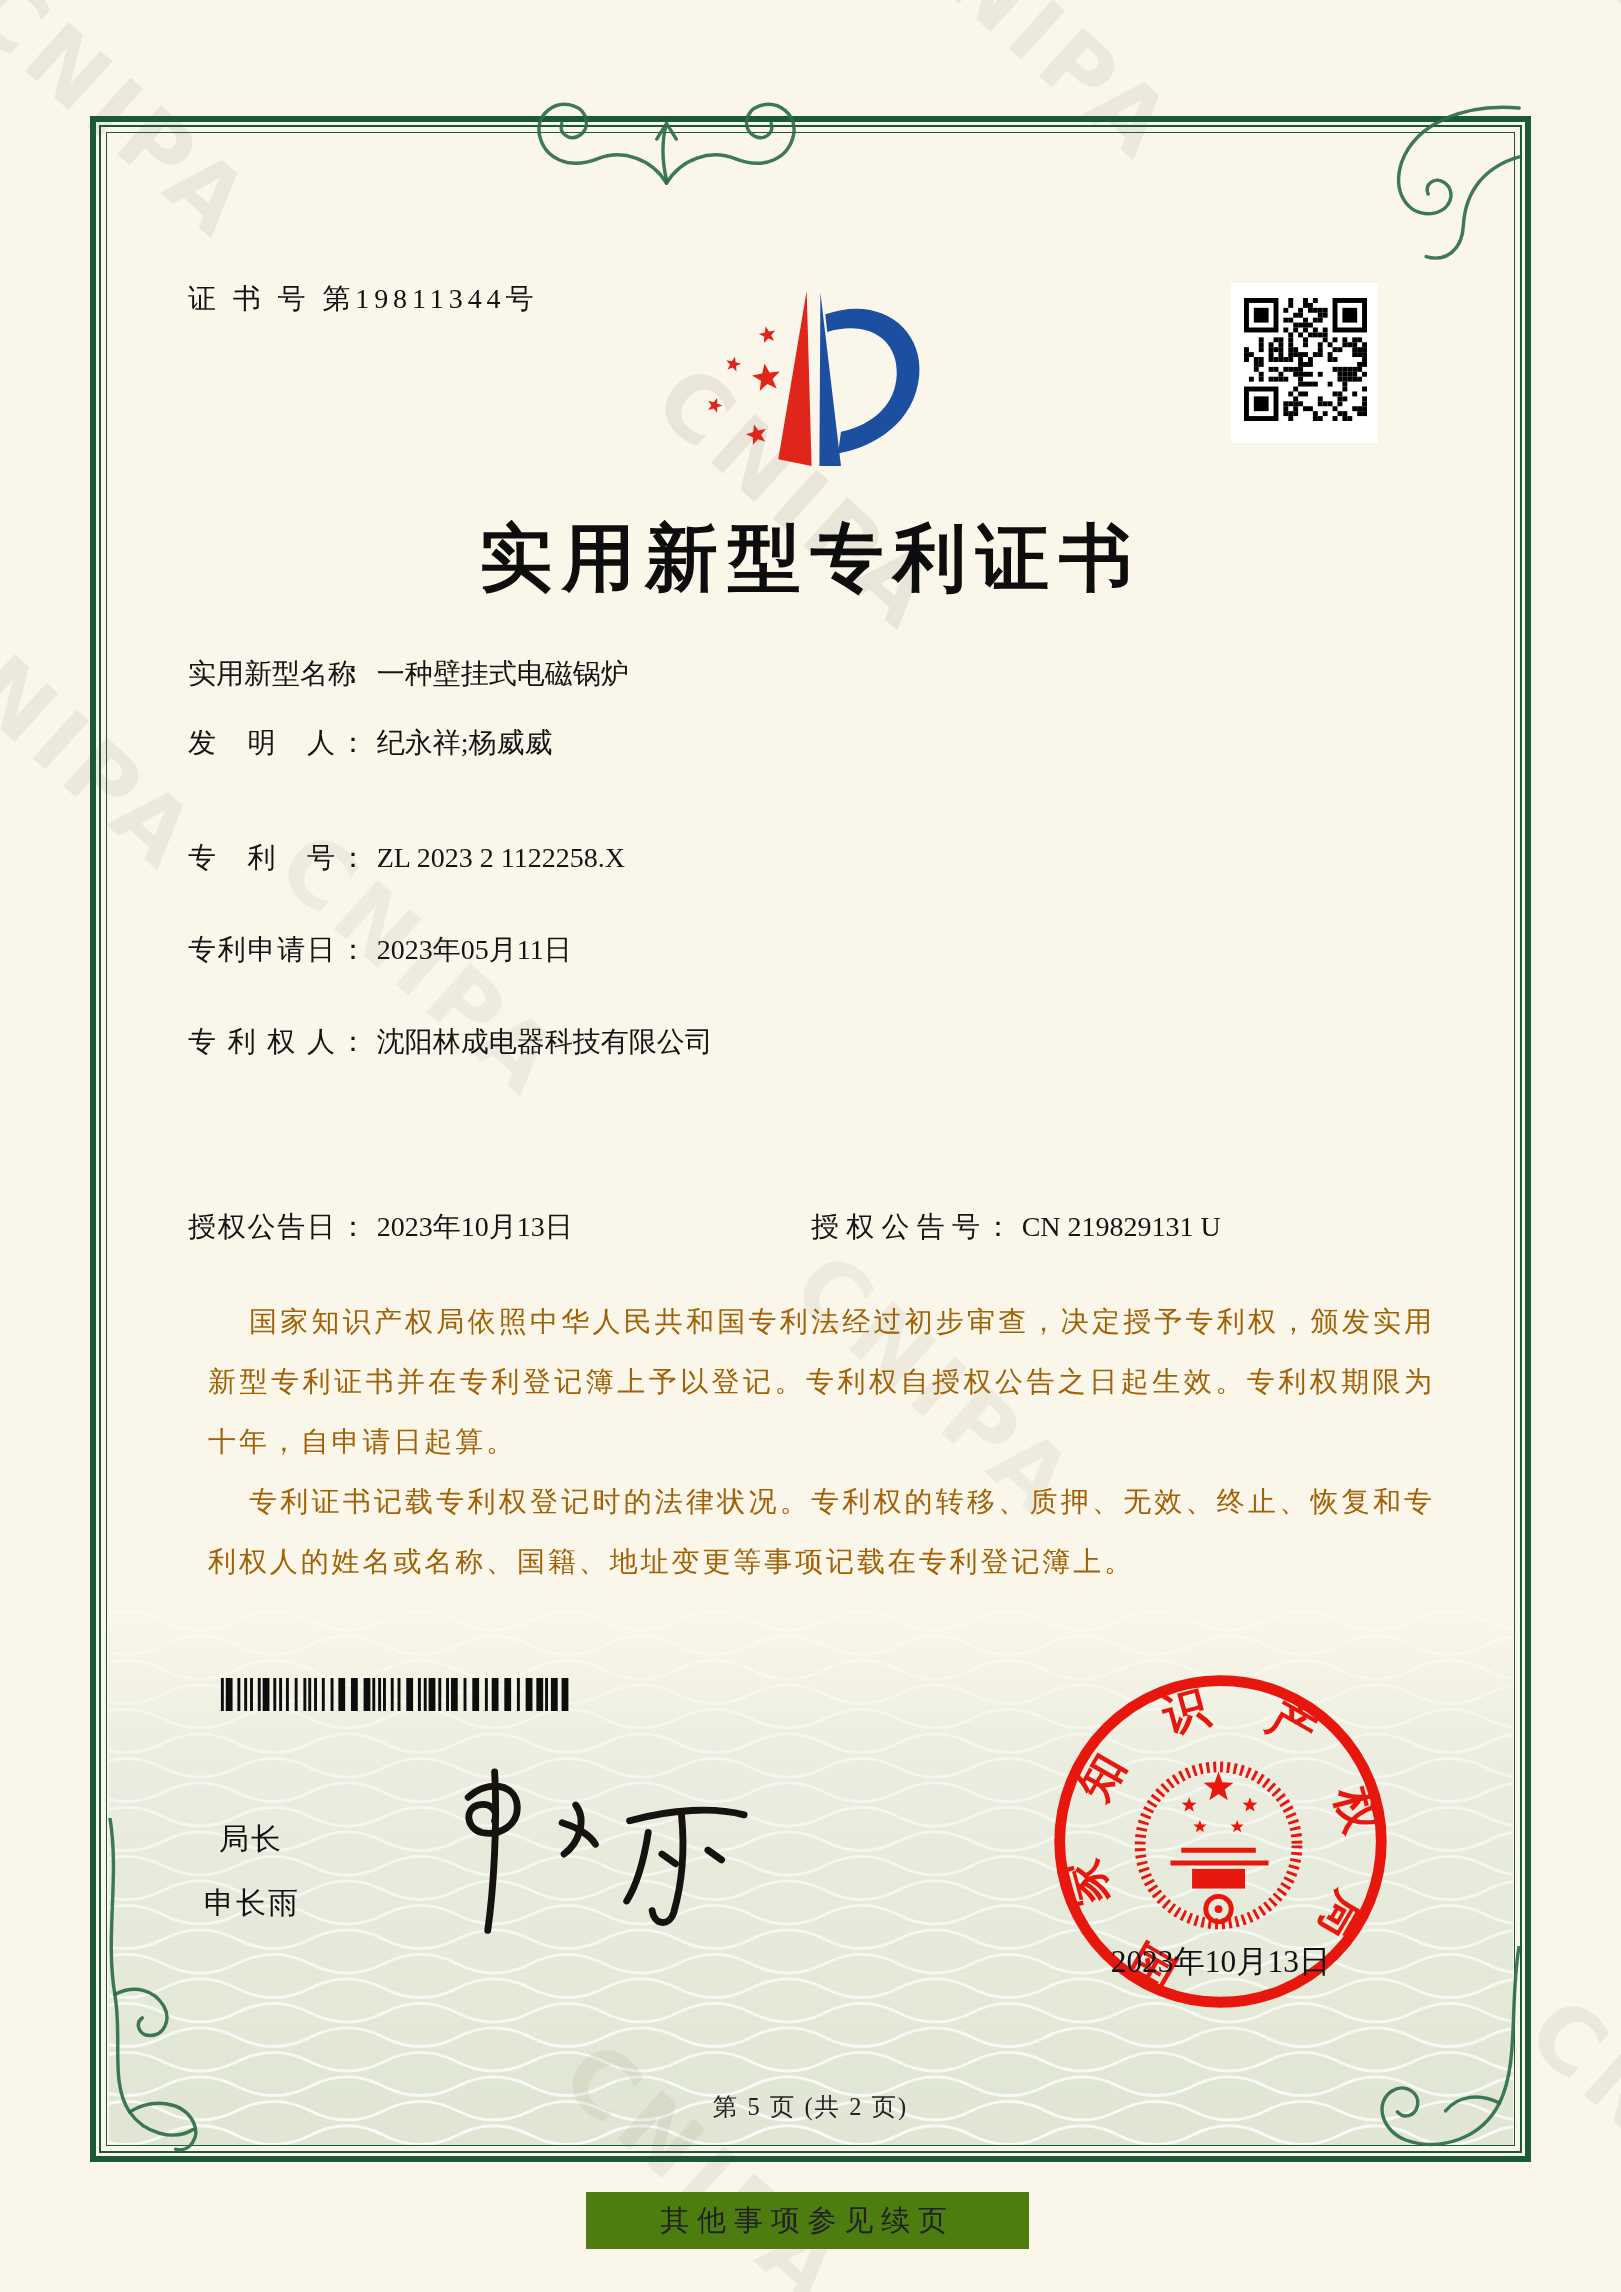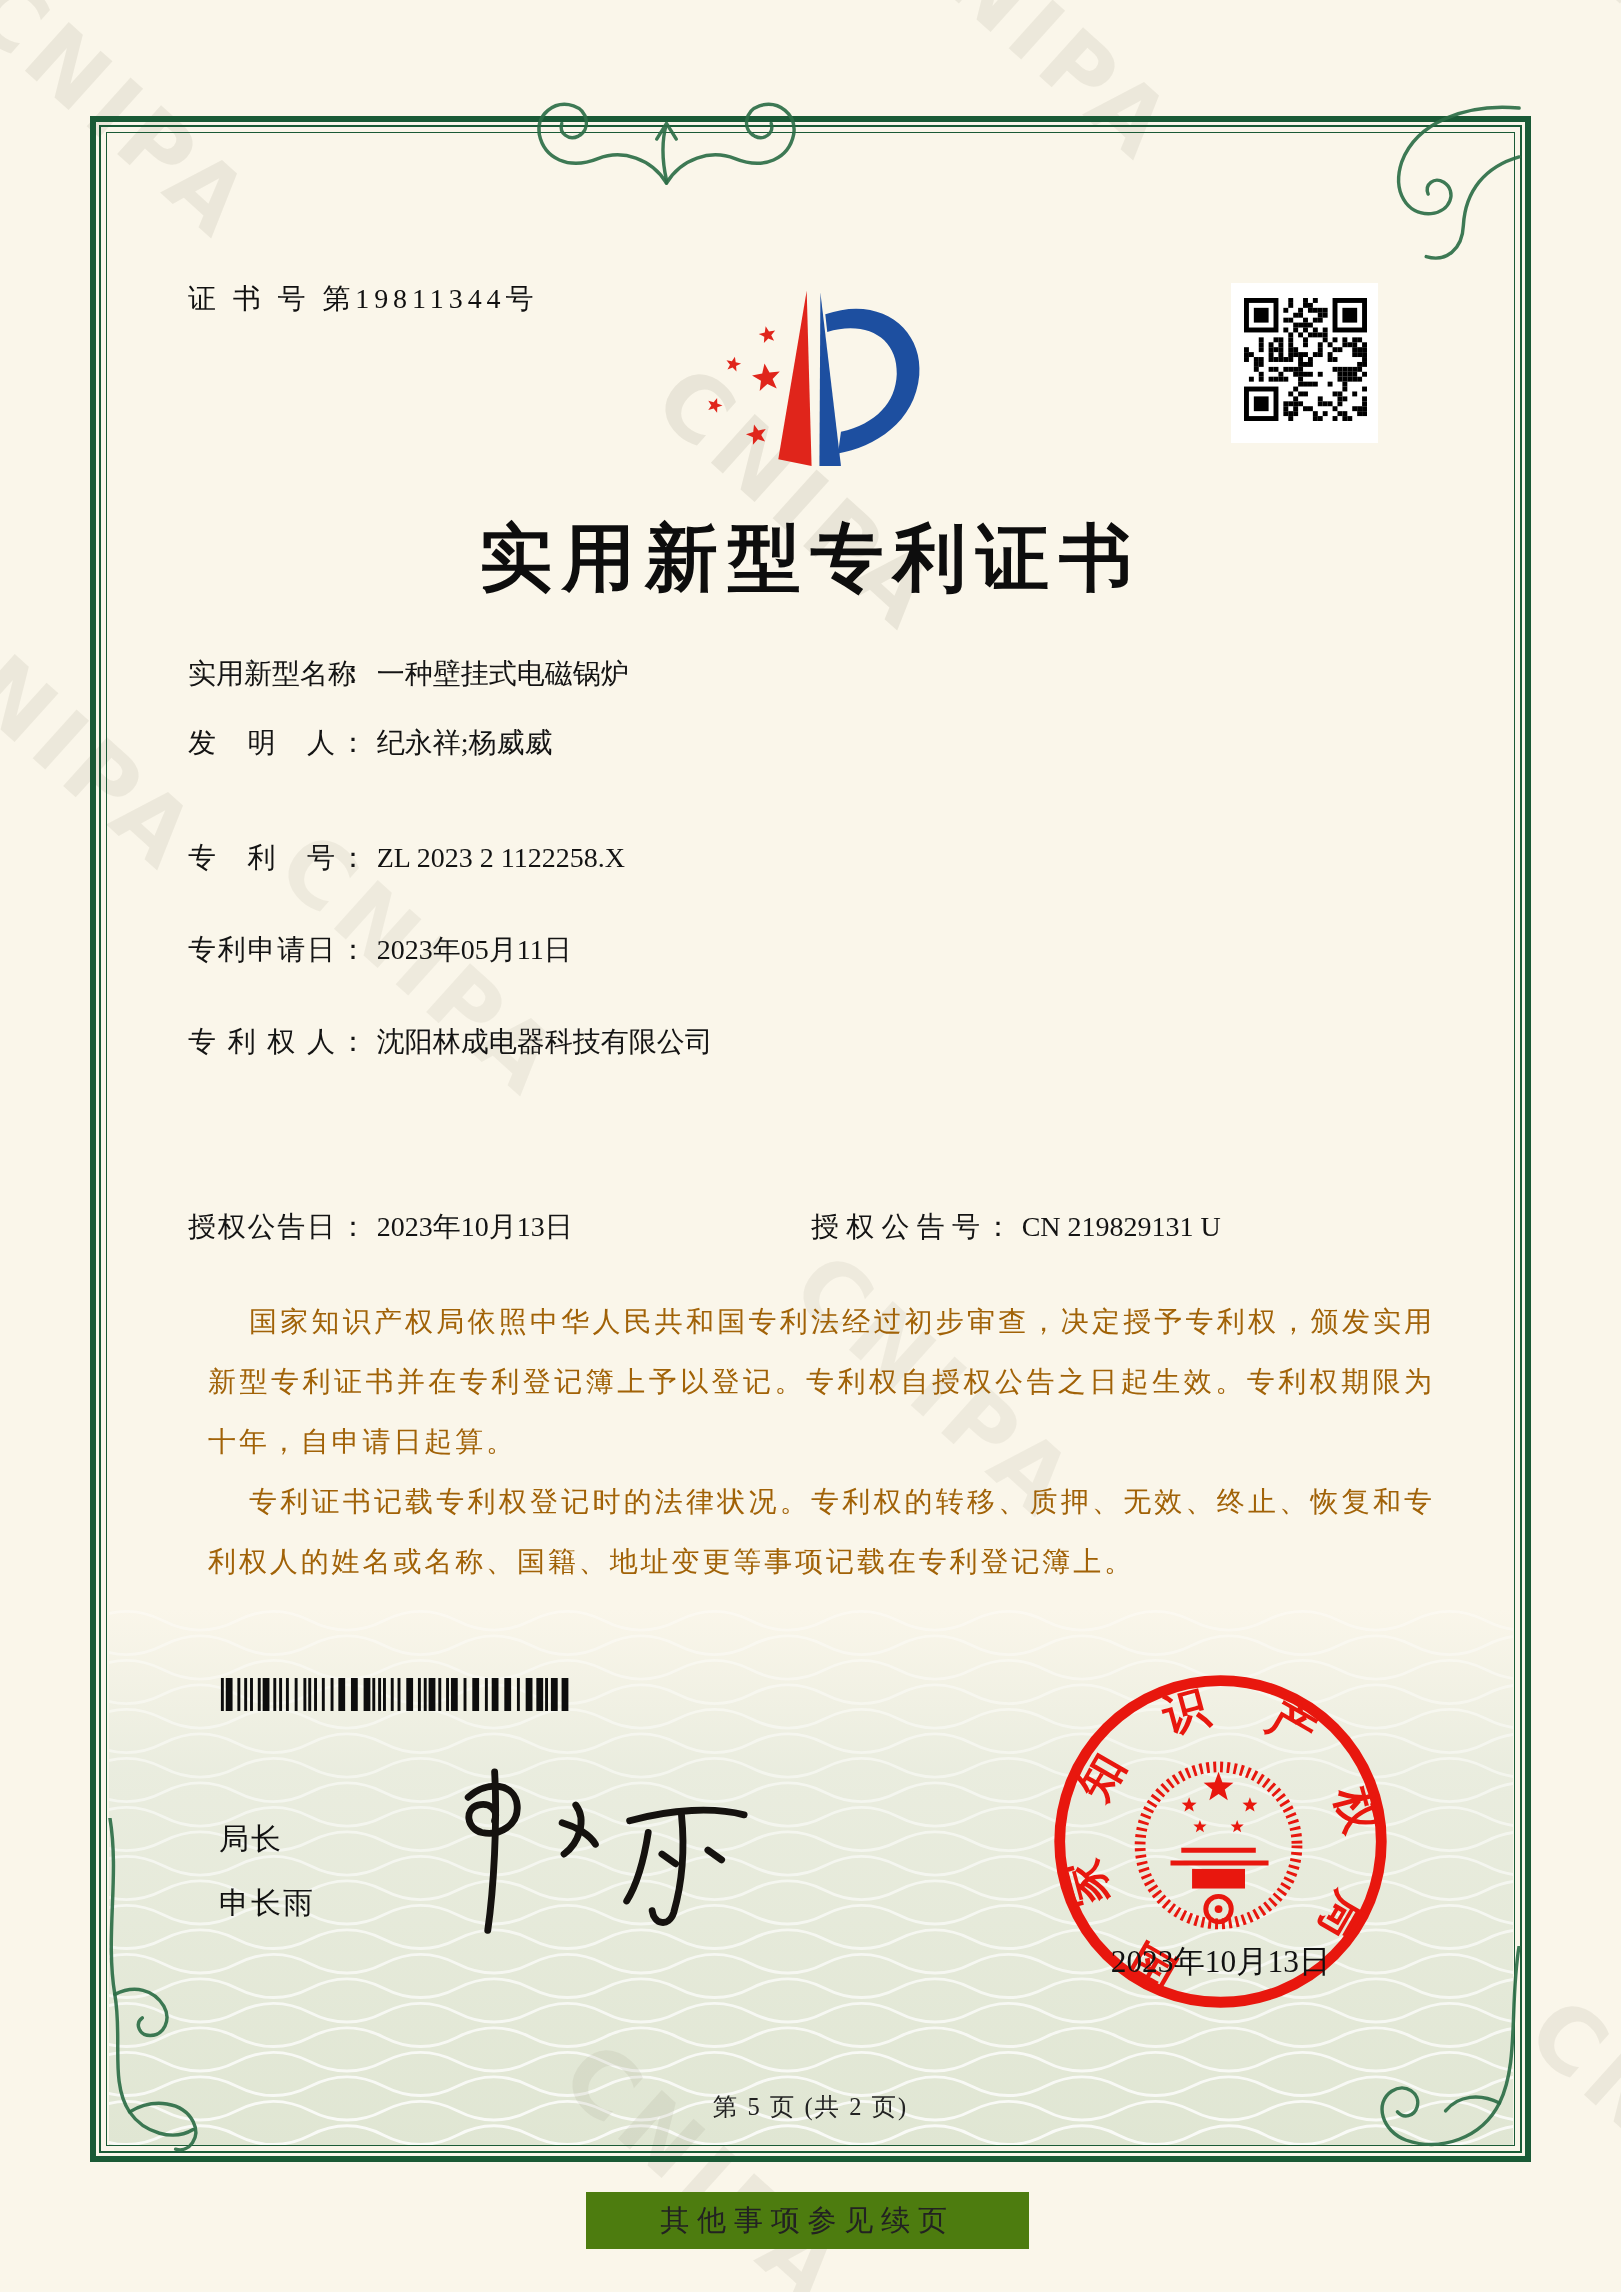--- a/index.html
+++ b/index.html
@@ -31,21 +31,21 @@
   .f-row{position:absolute;left:188px;font-size:28px;color:#141414;white-space:nowrap;}
   .f-label{display:inline-block;width:147px;text-align:justify;text-align-last:justify;vertical-align:bottom;}
   .f-label.wide{width:169px;}
   .f-colon{display:inline-block;margin:0 9.8px 0 3.9px;}
   .pair2{position:absolute;left:623px;top:0;white-space:nowrap;}
   .bodytext{position:absolute;left:208px;width:1227px;top:1292px;font-size:28px;line-height:60px;
             letter-spacing:2.9px;text-align:justify;color:#a16207;}
   .bodytext p{margin:0;text-indent:41px;}
   .barcode{position:absolute;left:219px;top:1678px;}
   .signer-title{position:absolute;left:219px;top:1819px;font:500 30px "DejaVu Sans","Liberation Sans",sans-serif;color:#111;letter-spacing:2px;}
-  .signer-name{position:absolute;left:219px;top:1883px;font:500 30px "DejaVu Sans","Liberation Sans",sans-serif;color:#111;letter-spacing:2px;}
+  .signer-name{position:absolute;left:204px;top:1883px;font:500 30px "DejaVu Sans","Liberation Sans",sans-serif;color:#111;letter-spacing:2px;}
   .sig{position:absolute;left:429px;top:1764px;}
   .sig path{fill:none;stroke:#15120f;stroke-width:7;stroke-linecap:round;stroke-linejoin:round;}
   .seal{position:absolute;left:1045px;top:1664px;width:351px;height:351px;}
   .pagenum{position:absolute;left:0;right:0;top:2090px;text-align:center;font-size:24.5px;color:#222;letter-spacing:2px;}
   .note{position:absolute;left:586px;top:2192px;width:443px;height:57px;background:#4d7c0f;
         display:flex;align-items:center;justify-content:center;font-size:29px;letter-spacing:7.8px;color:#222;}
 </style>
 </head>
 <body>
 

